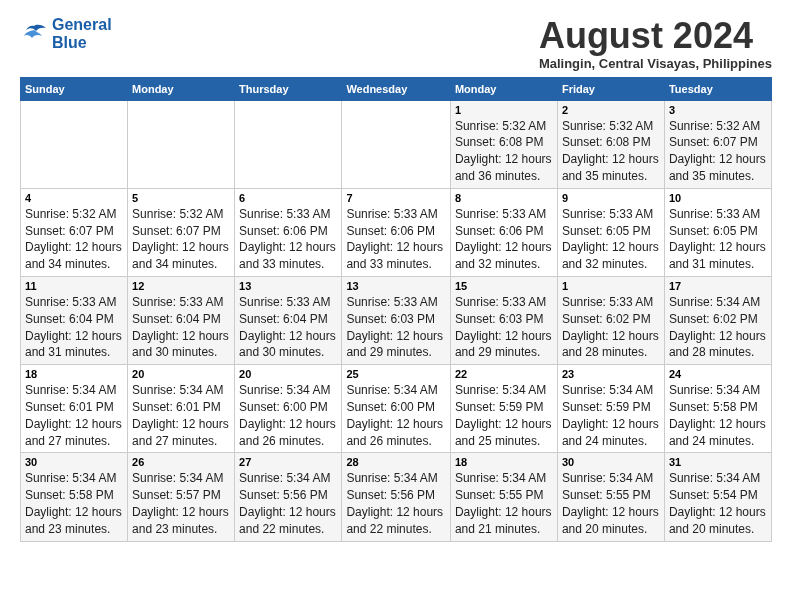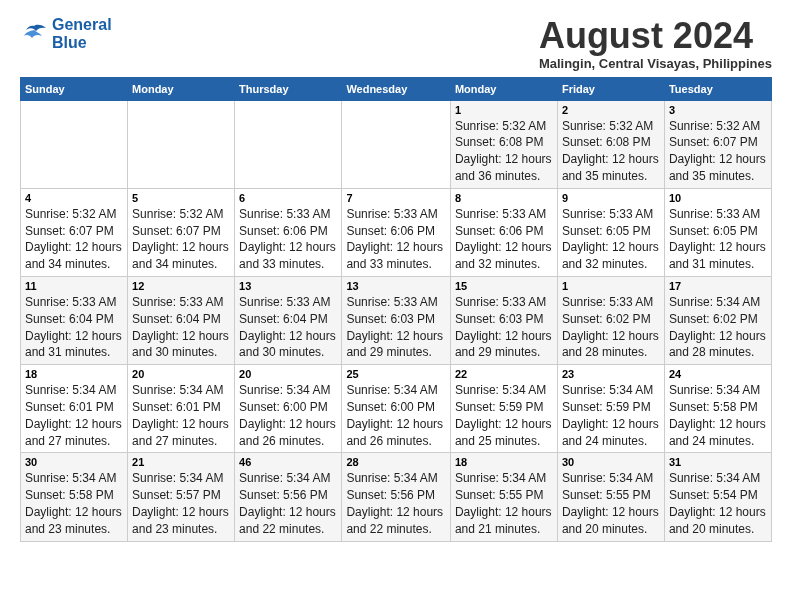--- a/index.html
+++ b/index.html
@@ -302,28 +302,28 @@
         </tr>
         <tr>
           <td>
             <span class="day-number">30</span>
             <div class="day-info" style="white-space: pre-line;">Sunrise: 5:34 AM
 Sunset: 5:58 PM
 Daylight: 12 hours
 and 23 minutes.</div>
           </td>
           <td>
-            <span class="day-number">21</span>
+            <span class="day-number">26</span>
             <div class="day-info" style="white-space: pre-line;">Sunrise: 5:34 AM
 Sunset: 5:57 PM
 Daylight: 12 hours
 and 23 minutes.</div>
           </td>
           <td>
-            <span class="day-number">46</span>
+            <span class="day-number">27</span>
             <div class="day-info" style="white-space: pre-line;">Sunrise: 5:34 AM
 Sunset: 5:56 PM
 Daylight: 12 hours
 and 22 minutes.</div>
           </td>
           <td>
             <span class="day-number">28</span>
             <div class="day-info" style="white-space: pre-line;">Sunrise: 5:34 AM
 Sunset: 5:56 PM
 Daylight: 12 hours

